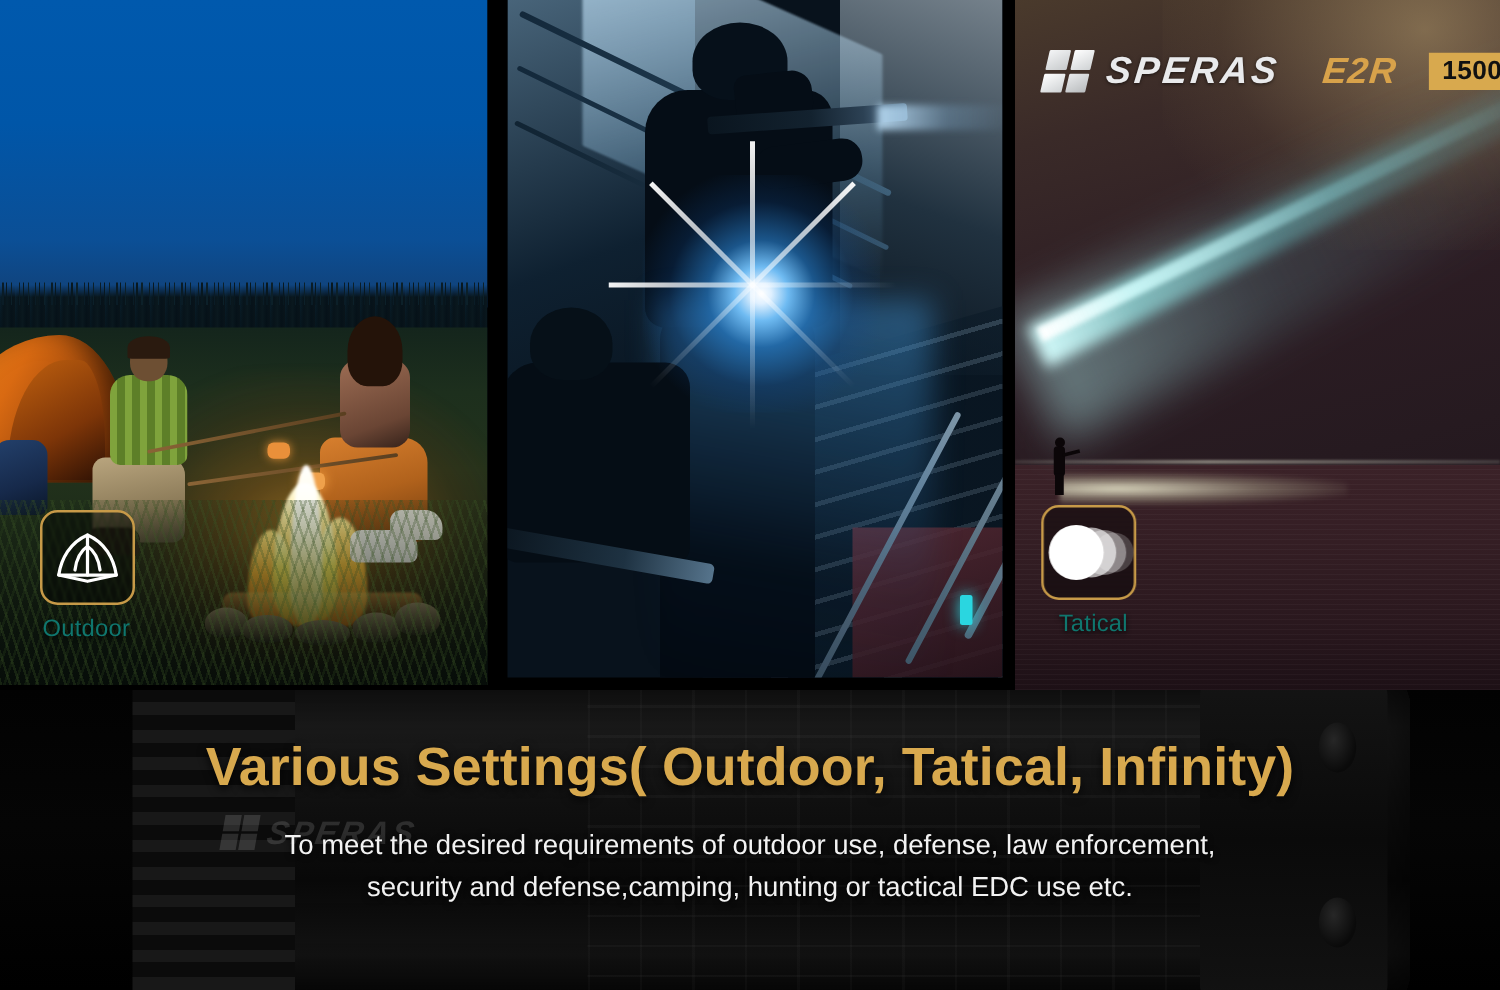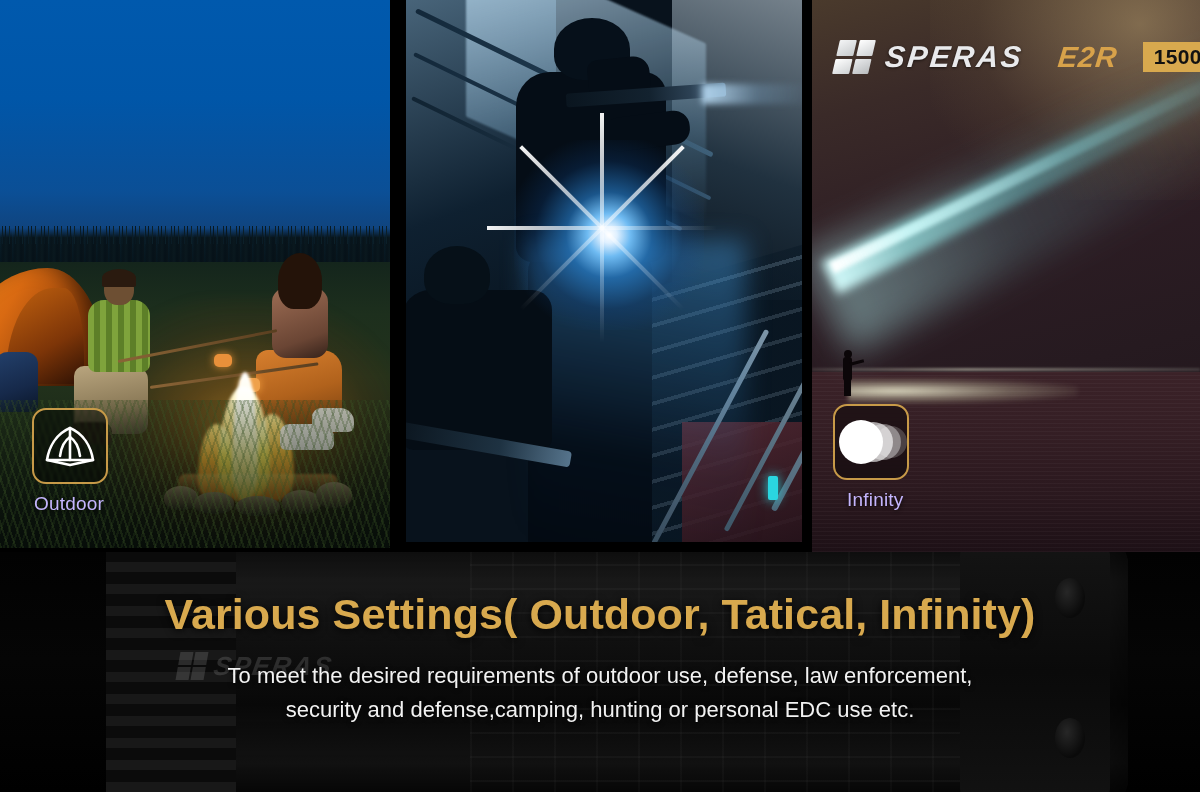--- a/index.html
+++ b/index.html
@@ -214,21 +214,21 @@
   .p3-f-legs{ position:absolute; left:2px; top:29px; width:7px; height:17px; background:#0b0608; }
   .p3-f-arm{ position:absolute; left:8px; top:11px; width:14px; height:3px; background:#0b0608; transform:rotate(-14deg); }
 
   
   .mode { position:absolute; }
   .mode-icon {
     width:76px; height:76px; border:2px solid #c79a48; border-radius:14px;
     background:rgba(0,0,0,.42); display:flex; align-items:center; justify-content:center;
     backdrop-filter:blur(1px);
   }
-  .mode-label { margin-top:10px; color:#c4b5fd; font-size:19px; line-height:1; letter-spacing:.2px; text-shadow:0 1px 4px rgba(0,0,0,.9); }
+  .mode-label { margin-top:10px; color:#0f766e; font-size:19px; line-height:1; letter-spacing:.2px; text-shadow:0 1px 4px rgba(0,0,0,.9); }
   #mode-outdoor { left:32px; top:408px; }
   #mode-outdoor .mode-label{ margin-left:2px; }
   #mode-tactical { left:435px; top:404px; }
   #mode-tactical .mode-label{ margin-left:8px; }
   #mode-infinity { left:833px; top:404px; }
   #mode-infinity .mode-label{ margin-left:14px; }
 
   
   .inf-wrap{ position:relative; width:64px; height:44px; }
   .inf-c{ position:absolute; top:0; border-radius:50%; }
@@ -437,21 +437,21 @@
 
   <div class="mode" id="mode-infinity">
     <div class="mode-icon">
       <div class="inf-wrap">
         <div class="inf-c inf-4"></div>
         <div class="inf-c inf-3"></div>
         <div class="inf-c inf-2"></div>
         <div class="inf-c inf-1"></div>
       </div>
     </div>
-    <div class="mode-label">Infinity</div>
+    <div class="mode-label">Tatical</div>
   </div>
 
 </div>
 
 <div id="caption-band">
   <div class="torch-body"></div>
   <div class="torch-knurl"></div>
   <div class="torch-head"></div>
   <div class="torch-tail"></div>
   <div class="torch-screw a"></div>
@@ -463,16 +463,16 @@
         <i></i>
         <i></i>
       </div>
     <div class="tp-name">SPERAS</div>
   </div>
 
   <div class="caption-inner">
     <div id="caption-heading">Various Settings( Outdoor, Tatical, Infinity)</div>
     <div class="caption-body">
       <div>To meet the desired requirements of outdoor use, defense, law enforcement,</div>
-      <div>security and defense,camping, hunting or personal EDC use etc.</div>
+      <div>security and defense,camping, hunting or tactical EDC use etc.</div>
     </div>
   </div>
 </div>
 
 </body></html>

